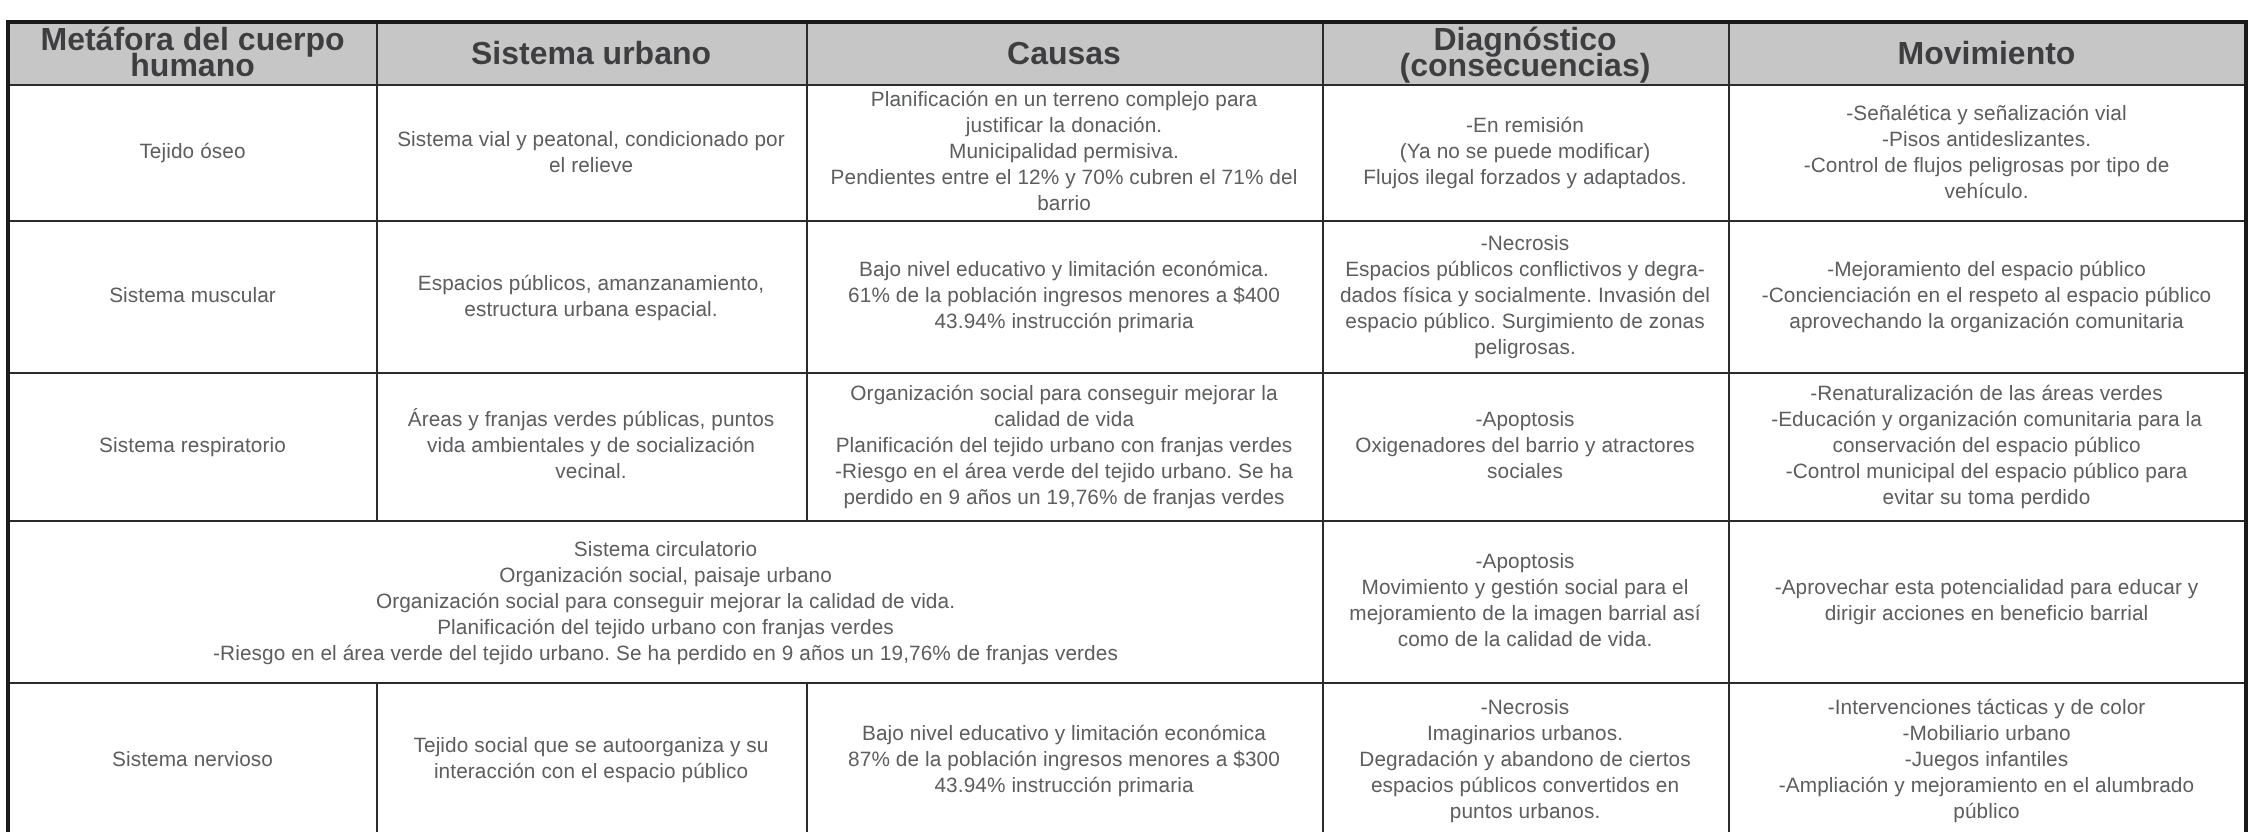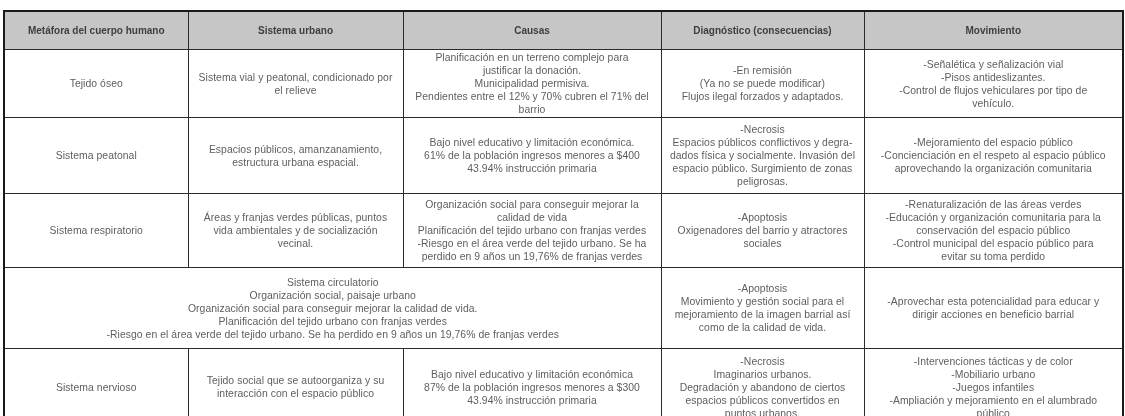--- a/index.html
+++ b/index.html
@@ -29,23 +29,23 @@
     border:1.5px solid var(--border-color);
     text-align:center;
     vertical-align:middle;
     white-space:pre-line;
     overflow:hidden;
   }
   .metaphor-table th{
     background:var(--header-bg);
     color:var(--header-text);
     font-weight:bold;
-    font-size:10px;
+    font-size:16px;
     height:20px;
-    padding:12px 3px;
+    padding:2px 3px;
     line-height:13px;
   }
   .metaphor-table td{
     color:var(--body-text);
     font-size:10.4px;
     line-height:13px;
     padding:1px 3px;
     letter-spacing:0.05px;
   }
   tr.row-1 td{height:67px;}
@@ -82,25 +82,25 @@
       <td>Planificación en un terreno complejo para
 justificar la donación.
 Municipalidad permisiva.
 Pendientes entre el 12% y 70% cubren el 71% del
 barrio</td>
       <td>-En remisión
 (Ya no se puede modificar)
 Flujos ilegal forzados y adaptados.</td>
       <td>-Señalética y señalización vial
 -Pisos antideslizantes.
--Control de flujos vehiculares por tipo de
+-Control de flujos peligrosas por tipo de
 vehículo.</td>
     </tr>
     <tr class="row-2">
-      <td>Sistema peatonal</td>
+      <td>Sistema muscular</td>
       <td>Espacios públicos, amanzanamiento,
 estructura urbana espacial.</td>
       <td>Bajo nivel educativo y limitación económica.
 61% de la población ingresos menores a $400
 43.94% instrucción primaria</td>
       <td>-Necrosis
 Espacios públicos conflictivos y degra-
 dados física y socialmente. Invasión del
 espacio público. Surgimiento de zonas
 peligrosas.</td>

